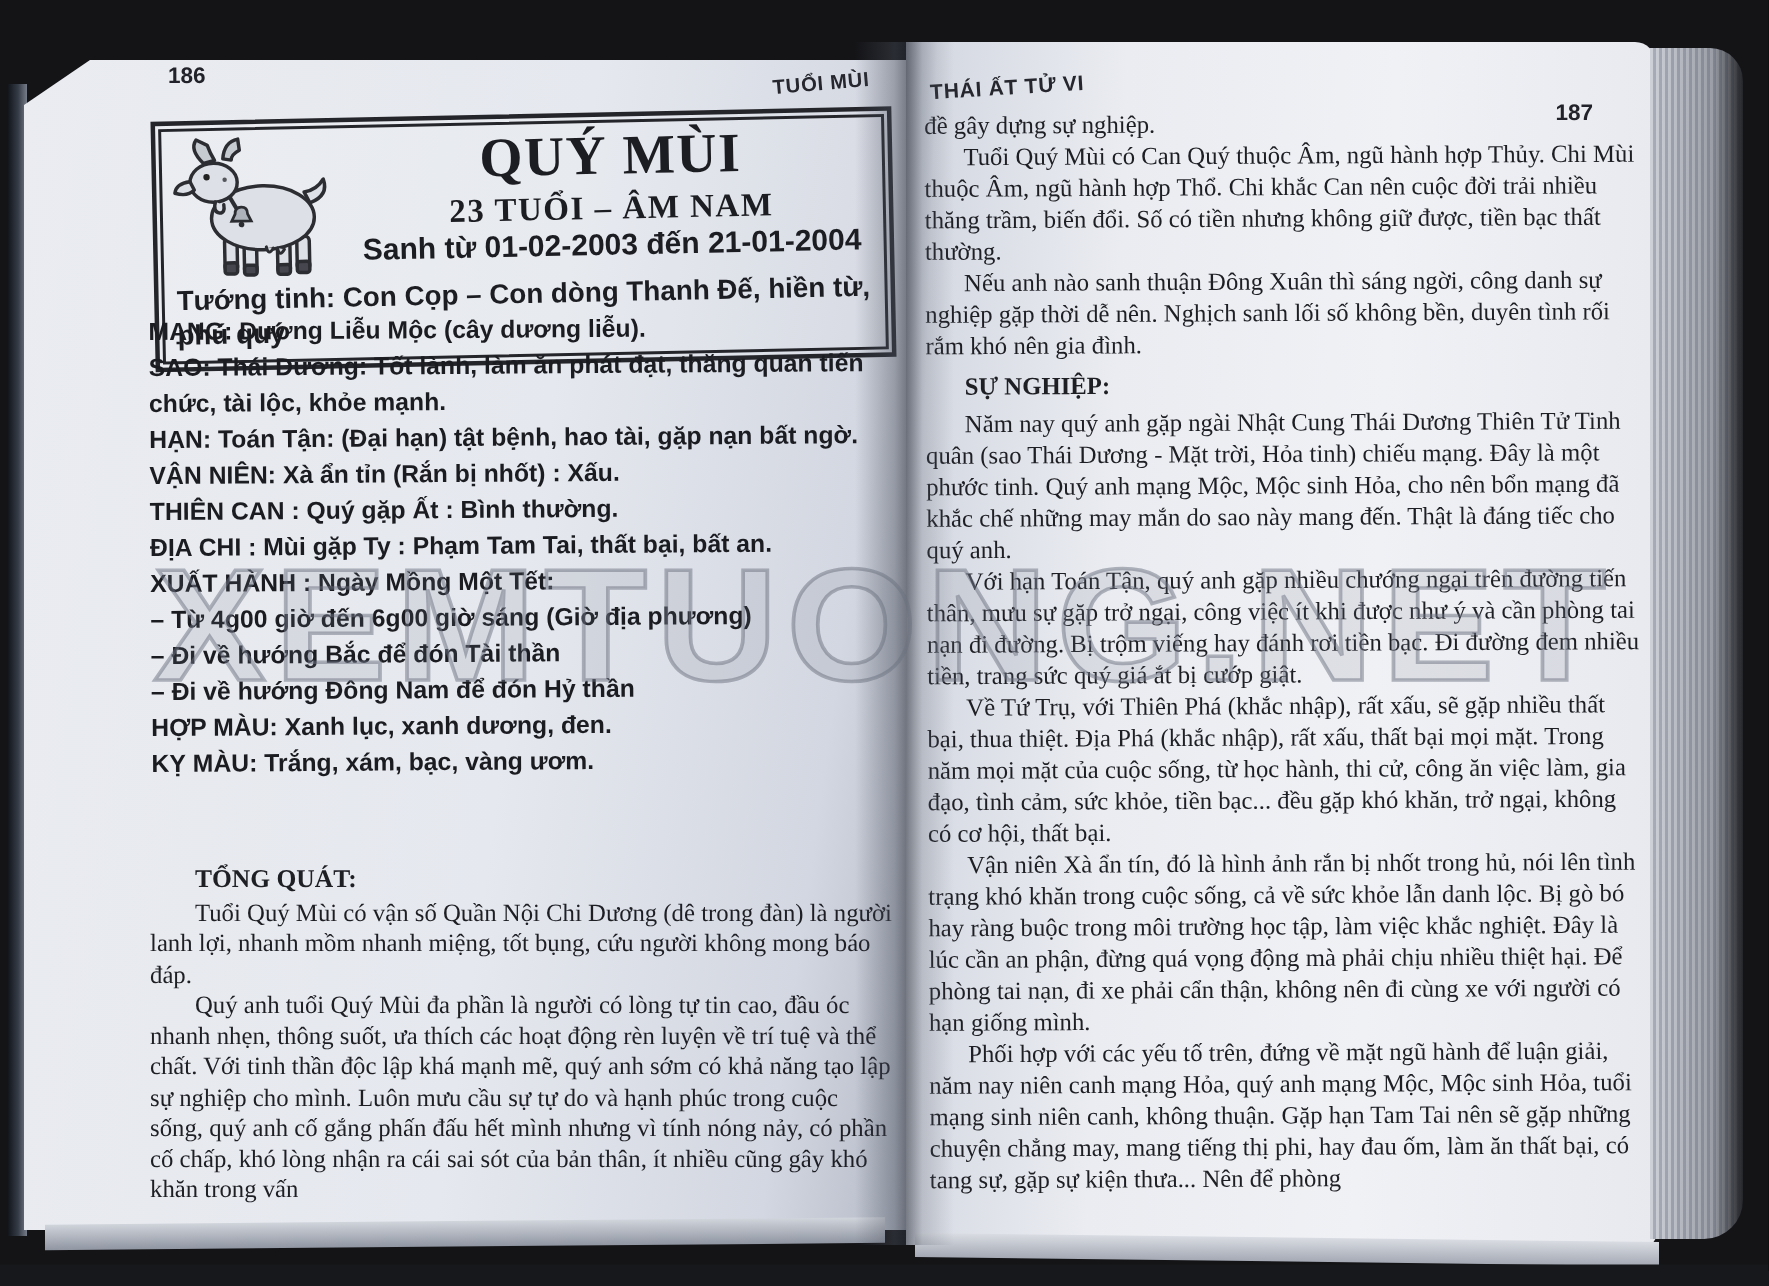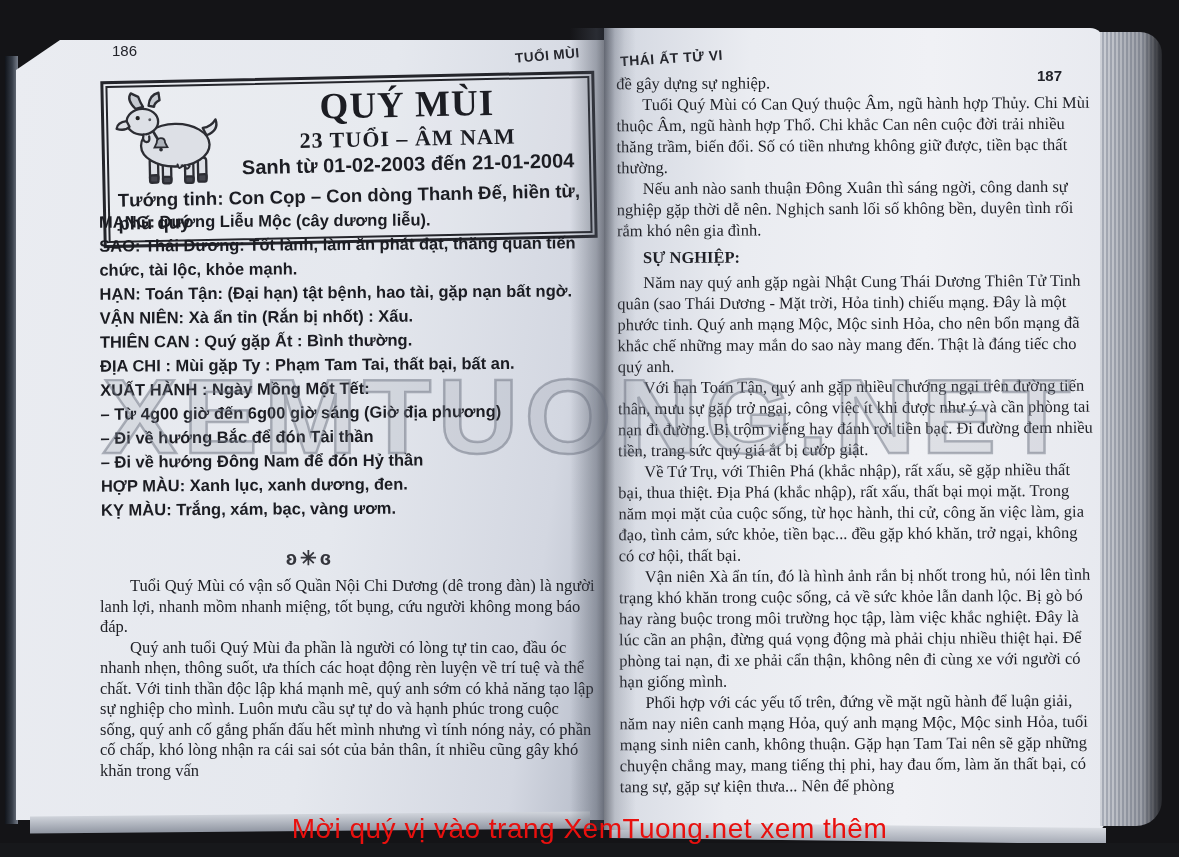--- a/index.html
+++ b/index.html
@@ -29,21 +29,21 @@
 
   
   .watermark { position:absolute; left:0; top:352px; width:1179px; text-align:center; z-index:5;
                font:bold 112px "Liberation Sans",sans-serif; letter-spacing:6px; white-space:nowrap;
                color:rgba(124,130,142,.15); -webkit-text-stroke:2.5px rgba(108,114,128,.5);
                transform:scaleY(.95); pointer-events:none; }
   .banner { position:absolute; left:0; top:813px; width:1179px; text-align:center; z-index:7;
             font-size:28px; color:#e8100e; letter-spacing:.5px; }
 
   
-  .lp-num { position:absolute; left:96px; top:2px; font-weight:normal; font-size:15px; color:#22232a; }
+  .lp-num { position:absolute; left:96px; top:2px; font-weight:bold; font-size:15px; color:#22232a; }
   .lp-running { position:absolute; right:24px; top:8px; font-weight:bold; font-size:13.5px;
                 color:#26272e; transform:rotate(-5deg); letter-spacing:.5px; }
   .infobox { position:absolute; left:86px; top:36px; width:488px; border:3px solid #24252b;
              transform:rotate(-1.2deg); background:rgba(255,255,255,.10); z-index:3; }
   .infobox-inner { border:2px solid #24252b; margin:2px; padding:3px 4px 4px; }
   .box-flex { position:relative; min-height:96px; }
   .goat { position:absolute; left:2px; top:0; }
   .box-titles { margin-left:118px; text-align:center; color:#1c1d23; }
   .box-title { font:bold 37px/40px "Liberation Serif",serif; letter-spacing:1px; }
   .box-age   { font:bold 22px/27px "Liberation Serif",serif; letter-spacing:1px; }
@@ -128,23 +128,23 @@
       <div>THIÊN CAN : Quý gặp Ất : Bình thường.</div>
       <div>ĐỊA CHI : Mùi gặp Ty : Phạm Tam Tai, thất bại, bất an.</div>
       <div>XUẤT HÀNH : Ngày Mồng Một Tết:</div>
       <div>– Từ 4g00 giờ đến 6g00 giờ sáng (Giờ địa phương)</div>
       <div>– Đi về hướng Bắc để đón Tài thần</div>
       <div>– Đi về hướng Đông Nam để đón Hỷ thần</div>
       <div>HỢP MÀU: Xanh lục, xanh dương, đen.</div>
       <div>KỴ MÀU: Trắng, xám, bạc, vàng ươm.</div>
     </div>
 
-    <div class="ornament">ʚ✳ɞ</div>
 
     <div class="tong-quat">
+      <div class="tq-heading">TỔNG QUÁT:</div>
       <p>Tuổi Quý Mùi có vận số Quần Nội Chi Dương (dê trong đàn) là người lanh lợi, nhanh mồm nhanh miệng, tốt bụng, cứu người không mong báo đáp.</p>
       <p>Quý anh tuổi Quý Mùi đa phần là người có lòng tự tin cao, đầu óc nhanh nhẹn, thông suốt, ưa thích các hoạt động rèn luyện về trí tuệ và thể chất. Với tinh thần độc lập khá mạnh mẽ, quý anh sớm có khả năng tạo lập sự nghiệp cho mình. Luôn mưu cầu sự tự do và hạnh phúc trong cuộc sống, quý anh cố gắng phấn đấu hết mình nhưng vì tính nóng nảy, có phần cố chấp, khó lòng nhận ra cái sai sót của bản thân, ít nhiều cũng gây khó khăn trong vấn</p>
     </div>
   </div>
 
   <div class="right-page">
     <div class="rp-running">THÁI ẤT TỬ VI</div>
     <div class="rp-num">187</div>
 
     <div class="rp-body">
@@ -160,15 +160,14 @@
     </div>
   </div>
 
   <div class="spine-shadow"></div>
   <div class="fore-edge"></div>
   <div class="bottom-edge-left"></div>
   <div class="bottom-edge-right"></div>
   <div class="bottom-band"></div>
 
   <div class="watermark">XEMTUONG.NET</div>
-  <div class="banner">Mời quý vị vào trang XemTuong.net xem thêm</div>
 
 </div>
 
 </body></html>

